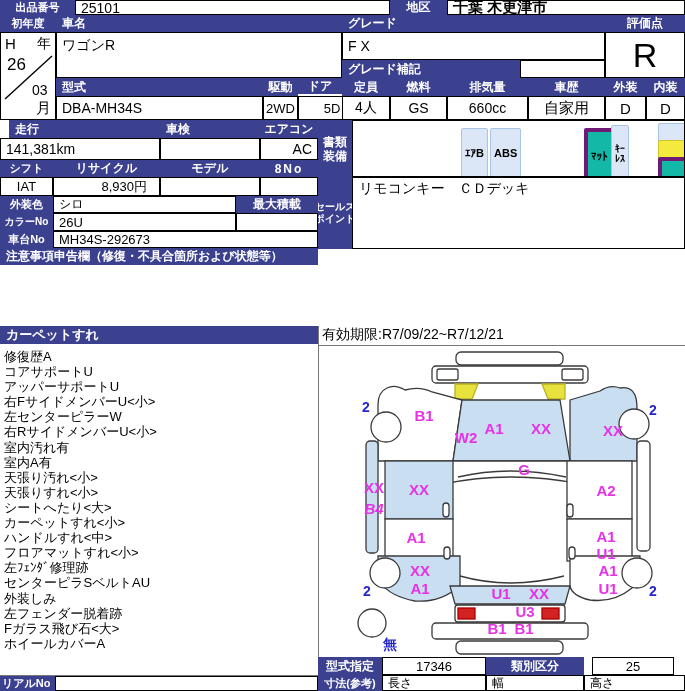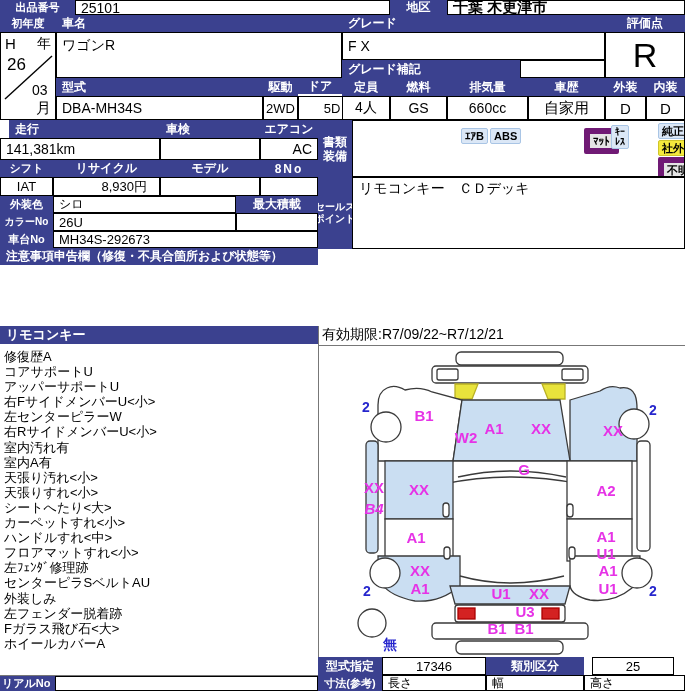--- a/index.html
+++ b/index.html
@@ -4,23 +4,23 @@
 <style>
 *{box-sizing:border-box}
 body{margin:0;background:#fff;font-family:"Liberation Sans","DejaVu Sans",sans-serif}
 .sheet{position:relative;width:685px;height:691px;background:#fff;color:#000;overflow:hidden}
 .hdr{position:absolute;background:#3b418f;color:#fff;font-weight:bold;font-size:12px;display:flex;align-items:center;padding:0 6px;white-space:nowrap;overflow:hidden}
 .hdr.c{justify-content:center;padding:0}
 .cell{position:absolute;background:#fff;border:1px solid #000;font-size:13px;display:flex;align-items:center;padding:0 5px;white-space:nowrap;overflow:hidden}
 .cell.c{justify-content:center;padding:0}
 .cell.r{justify-content:flex-end}
 .vlabel{flex-direction:column;justify-content:center;line-height:14px;padding:0;text-align:center}
-.badge{position:absolute;font-size:11px;font-weight:bold;line-height:12px;padding:1px 3px;border-radius:2px;text-align:center;color:#000}
+.badge{position:absolute;font-size:11px;font-weight:bold;line-height:12px;padding:18px 3px;border-radius:2px;text-align:center;color:#000}
 .badge.blue{background:#dbe7f6;border:1px solid #a9c5e5}
-.badge.pink{background:#e5e5e5;border:6px solid #701a75}
+.badge.pink{background:#14b8a6;border:4px solid #701a75}
 .badge.yellow{background:#f4e93d;border:1px solid #cfc52a}
 .comments p{margin:0;font-size:13px;line-height:15.1px;white-space:nowrap}
 .marker{position:absolute;transform:translate(-50%,-50%);font-weight:bold;font-size:15px;color:#e632e6;white-space:nowrap;line-height:1}
 .marker.b{color:#2626cd;font-size:14px}
 .line{position:absolute;background:#777}
 .yearcell span{position:absolute}
 </style>
 </head>
 <body>
 
@@ -112,21 +112,21 @@
     <span class="badge yellow" style="left:305px;top:19px">社外</span>
     <span class="badge pink" style="left:305px;top:36px">不明</span>
   </div>
 
   <div class="hdr vlabel" style="left:318px;top:177px;width:34px;height:72px;font-size:10px;line-height:12px">
     <span>セールス</span>
     <span>ポイント</span>
   </div>
   <div class="cell" style="left:352px;top:177px;width:333px;height:72px;align-items:flex-start;padding:2px 6px;font-size:14px">リモコンキー　ＣＤデッキ</div>
 
-  <div class="hdr" style="left:0;top:326px;width:318px;height:18px;font-size:13px">リモコンキー</div>
+  <div class="hdr" style="left:0;top:326px;width:318px;height:18px;font-size:13px">カーペットすれ</div>
   <div style="position:absolute;left:322px;top:326px;width:360px;height:18px;font-size:14px;display:flex;align-items:center">有効期限:R7/09/22~R7/12/21</div>
   <div class="line" style="left:318px;top:326px;width:1px;height:349px"></div>
   <div class="line" style="left:318px;top:345px;width:367px;height:1px"></div>
   <div class="line" style="left:0;top:675px;width:318px;height:1px"></div>
 
   <div class="comments" style="position:absolute;left:4px;top:349px;width:312px;height:303px;overflow:hidden">
 
   <p>修復歴A</p>
       <p>コアサポートU</p>
       <p>アッパーサポートU</p>

